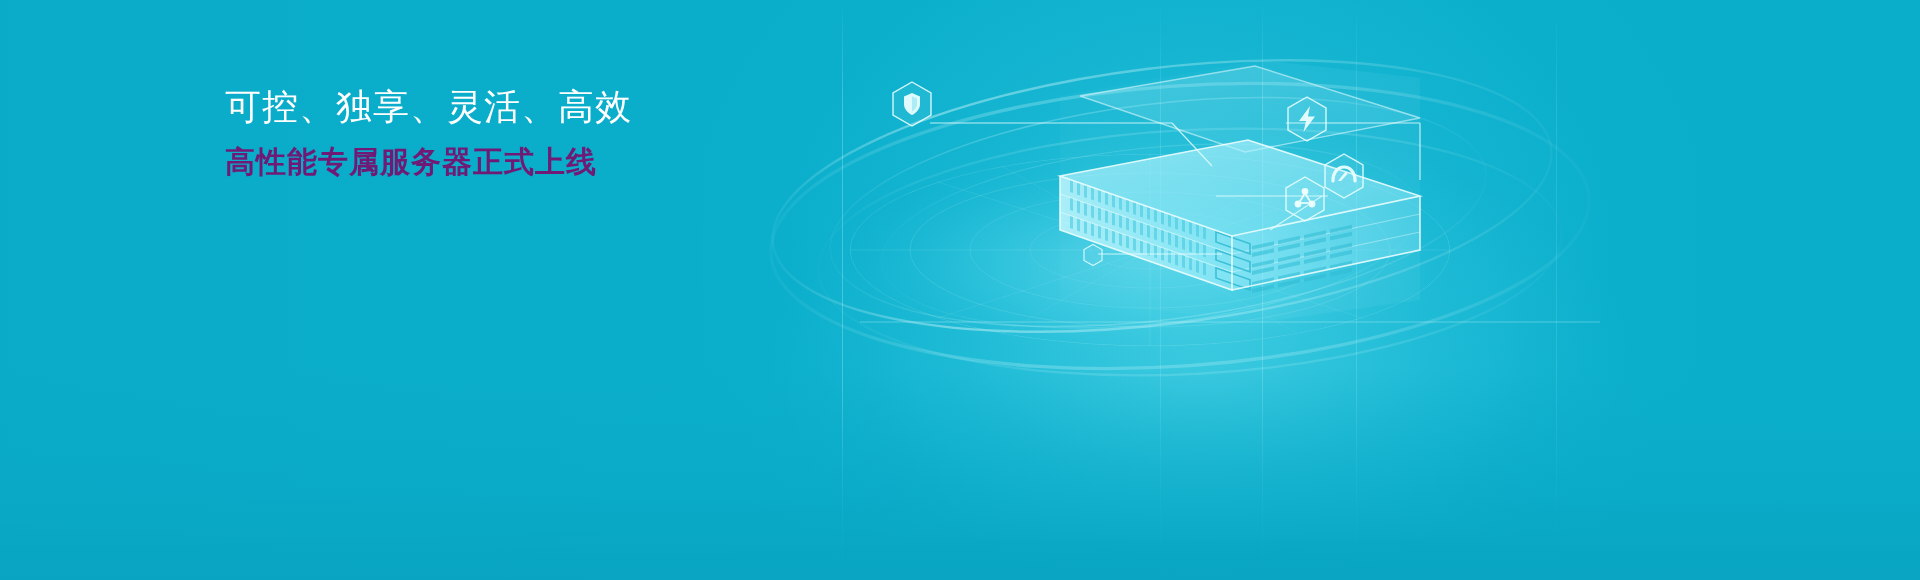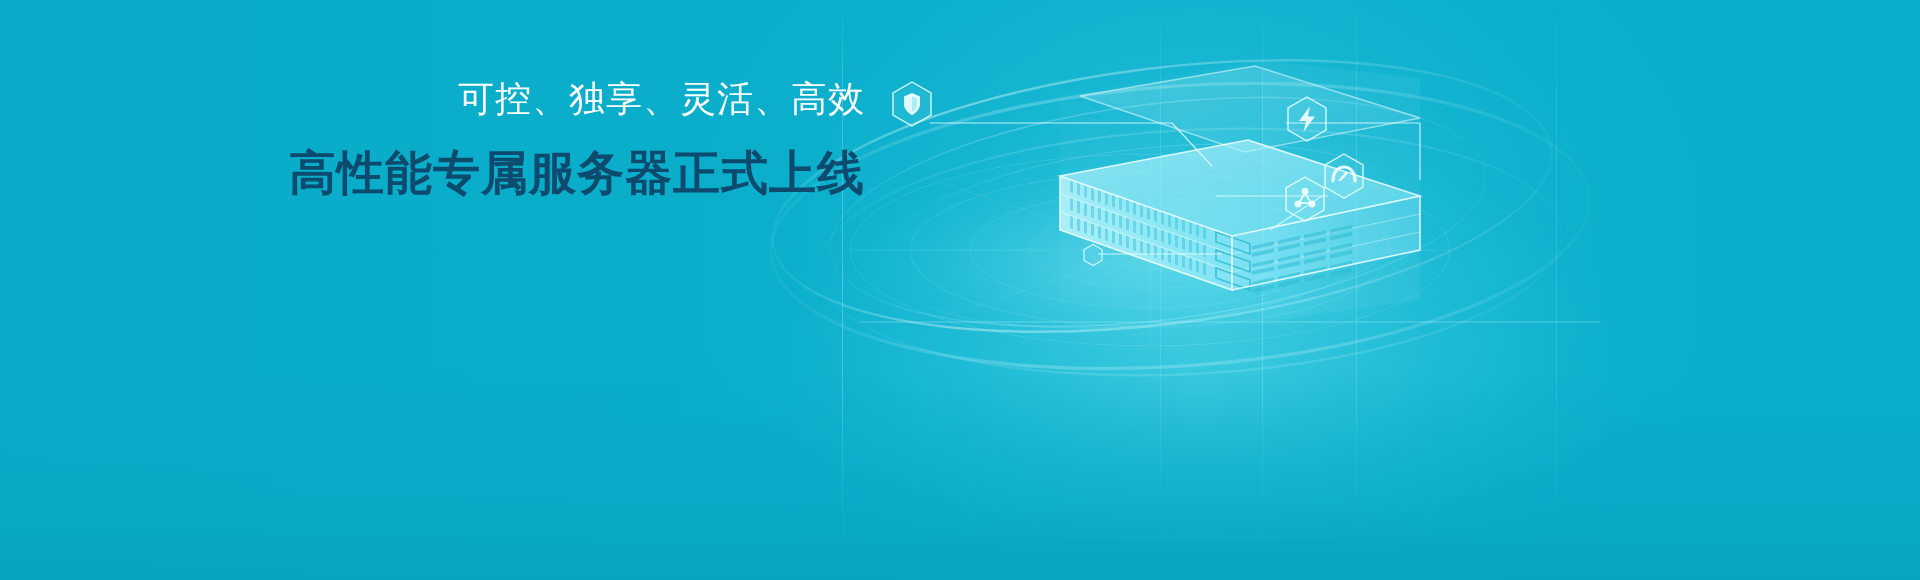--- a/index.html
+++ b/index.html
@@ -38,28 +38,28 @@
     background:linear-gradient(180deg, rgba(190,248,255,0) 0%, rgba(190,248,255,0.30) 18%, rgba(190,248,255,0.30) 70%, rgba(190,248,255,0) 100%);}
   .ring-wrap{position:absolute;left:0;top:0;}
   
   .hex{
     position:absolute;width:40px;height:44px;
     display:flex;align-items:center;justify-content:center;
   }
   .hex svg{position:absolute;left:0;top:0;}
   .node{position:absolute;width:22px;height:24px;}
   
-  .copy{position:absolute;left:225px;top:76px;width:640px;text-align:right;}
+  .copy{position:absolute;left:225px;top:84px;width:640px;}
   .kicker{
     font-size:36px;line-height:1.28;color:#ffffff;font-weight:400;
     letter-spacing:1px;white-space:nowrap;
   }
   .headline{
-    font-size:47px;line-height:1.30;color:#0c4a6e;font-weight:700;
-    letter-spacing:1px;white-space:nowrap;margin-top:20px;
+    font-size:30px;line-height:1.30;color:#701a75;font-weight:700;
+    letter-spacing:1px;white-space:nowrap;margin-top:12px;
   }
   .subline{
     font-size:27px;line-height:1.32;color:#ffffff;font-weight:400;
     letter-spacing:0.5px;white-space:nowrap;margin-top:12px;
   }
 </style>
 </head>
 <body>
 
 <div id="banner">

